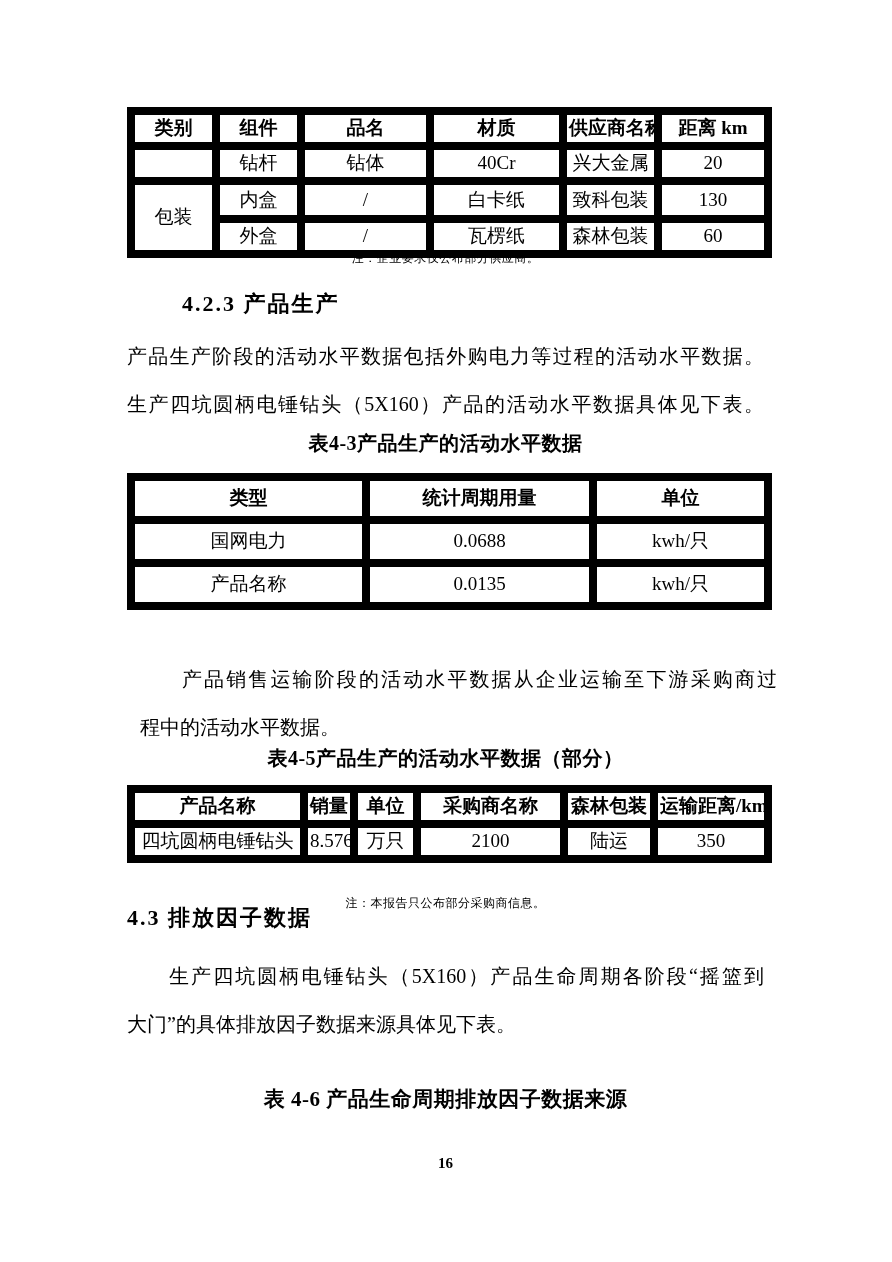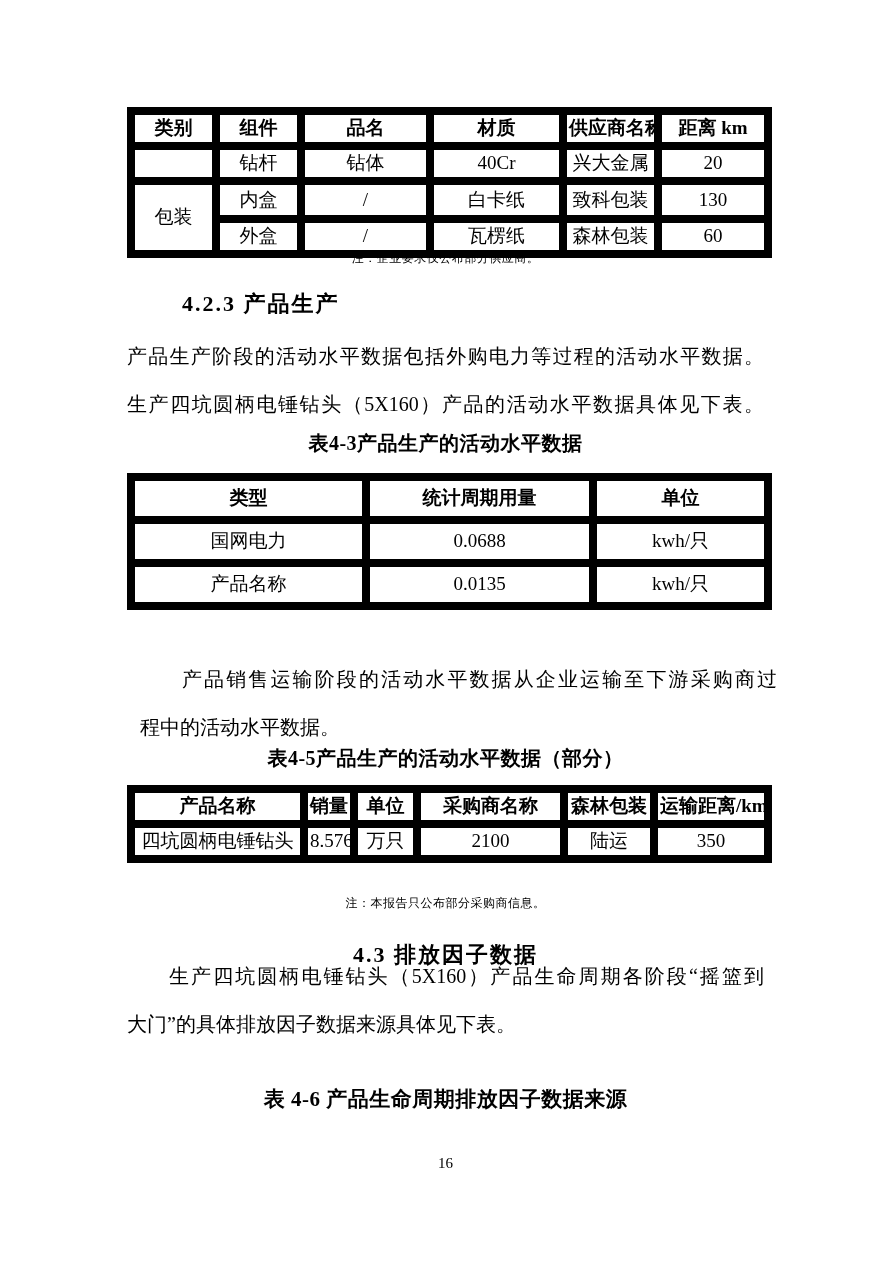--- a/index.html
+++ b/index.html
@@ -200,24 +200,24 @@
       <td>万只</td>
       <td>2100</td>
       <td>陆运</td>
       <td>350</td>
     </tr>
   </tbody>
     </table>
 
   <div class="note abs" style="left:127px; top:863px;margin-top:32px;">注：本报告只公布部分采购商信息。</div>
 
-  <div class="heading-main abs" style="left:127px; top:940px;text-align:center;">4.3 排放因子数据</div>
+  <div class="heading-main abs" style="left:127px; top:903px;">4.3 排放因子数据</div>
 
   <div class="para abs" style="left:127px; top:952px;">
     <span class="line full indent">生产四坑圆柄电锤钻头（5X160）产品生命周期各阶段“摇篮到</span>
     <span class="line rest">大门”的具体排放因子数据来源具体见下表。</span>
   </div>
 
   <div class="caption abs" style="left:127px; top:1085px; font-size:21px;">表 4-6 产品生命周期排放因子数据来源</div>
 
-  <div class="page-number abs" style="left:127px; top:1155px;">16</div>
+  <div class="page-number abs" style="left:127px; top:1155px;font-weight:bold;">16</div>
 
 </div>
 
 </body></html>

